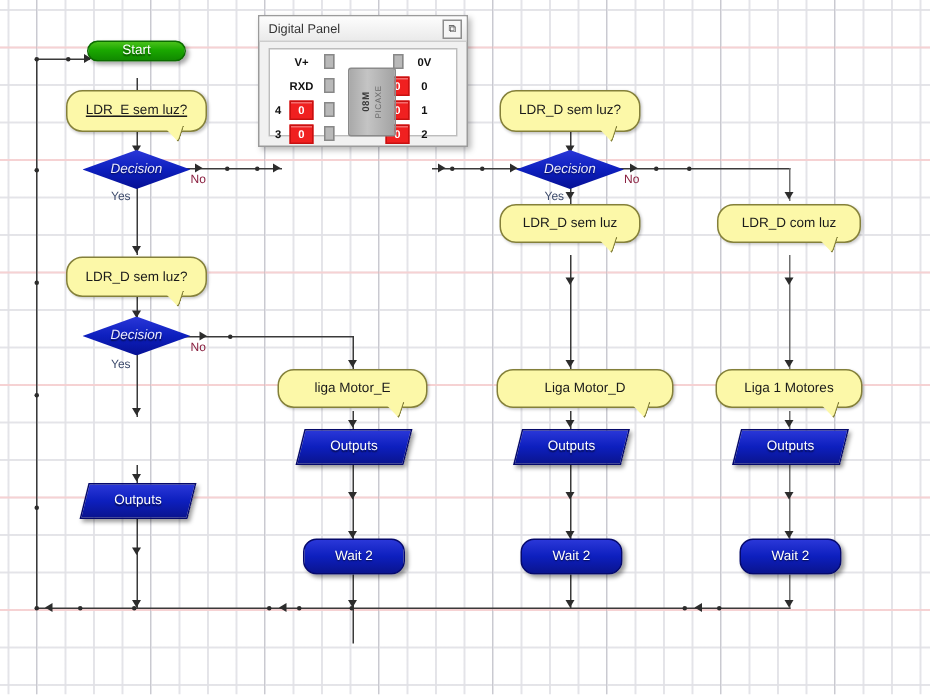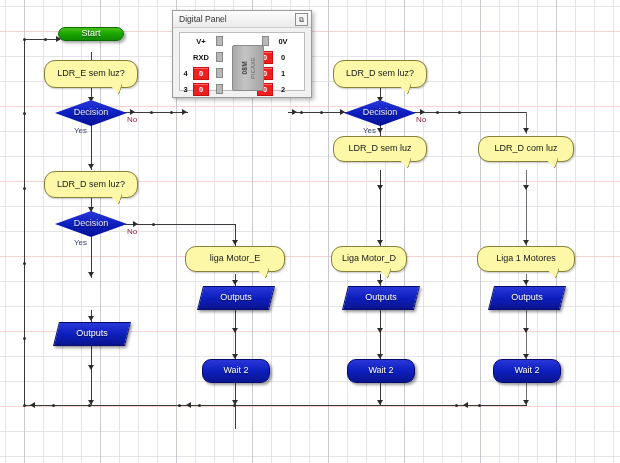--- a/index.html
+++ b/index.html
@@ -69,20 +69,21 @@
     border-bottom:1px solid #84803a;
     border-bottom-right-radius:3px;
     transform:skewX(-18deg);
     clip-path:polygon(0 0,100% 0,100% 100%);
   }
 
   
   .diamond{
     background:transparent;
     border:none;
+    font-style:italic;
   }
   .diamond .dshape{
     position:absolute;inset:0;
     background:linear-gradient(180deg,#2a37d8 0%,#0d1fbe 50%,#061094 100%);
     clip-path:polygon(50% 0,100% 50%,50% 100%,0 50%);
     filter:drop-shadow(1.5px 1.5px 1.5px rgba(0,0,0,.4));
   }
   .diamond .dlabel{
     position:relative;
     color:#e9e9ff;
@@ -338,21 +339,21 @@
   <div class="elabel yes" style="left:74px;top:126px;">Yes</div>
   <div class="elabel" style="left:127px;top:227px;">No</div>
   <div class="elabel yes" style="left:74px;top:238px;">Yes</div>
   <div class="elabel" style="left:416px;top:115px;">No</div>
   <div class="elabel yes" style="left:363px;top:126px;">Yes</div>
 
   <div class="node term start" style="left:58px;top:27px;width:66px;height:14px;">
     <span>Start</span>
   </div>
 
-  <div class="node callout" style="left:44px;top:60px;width:94px;height:28px;">
+  <div class="node callout" style="left:44px;top:60px;width:94px;height:28px;text-decoration:underline;">
     <span>LDR_E sem luz?</span>
     <span class="tail"></span>
   </div>
 
   <div class="node diamond" style="left:55px;top:100px;width:72px;height:26px;">
     <span class="dshape"></span>
     <span class="dlabel">Decision</span>
   </div>
 
 
@@ -390,21 +391,21 @@
   <div class="node callout" style="left:478px;top:136px;width:96px;height:26px;">
     <span>LDR_D com luz</span>
     <span class="tail"></span>
   </div>
 
   <div class="node callout" style="left:185px;top:246px;width:100px;height:26px;">
     <span>liga Motor_E</span>
     <span class="tail"></span>
   </div>
 
-  <div class="node callout" style="left:331px;top:246px;width:76px;height:26px;">
+  <div class="node callout" style="left:331px;top:246px;width:118px;height:26px;">
     <span>Liga Motor_D</span>
     <span class="tail"></span>
   </div>
 
   <div class="node callout" style="left:477px;top:246px;width:98px;height:26px;">
     <span>Liga  1 Motores</span>
     <span class="tail"></span>
   </div>
 
   <div class="node para" style="left:200px;top:286px;width:72px;height:24px;">

